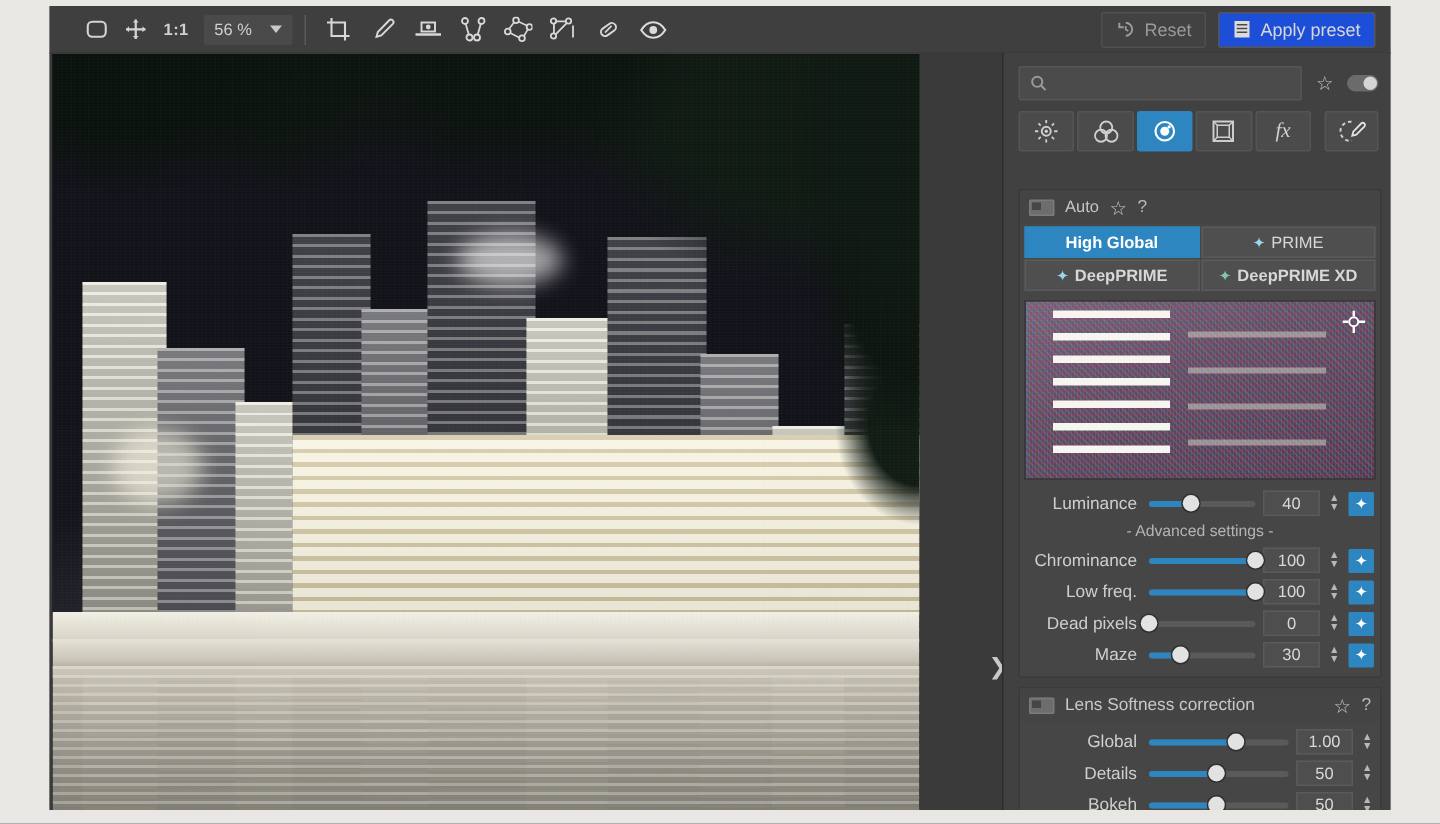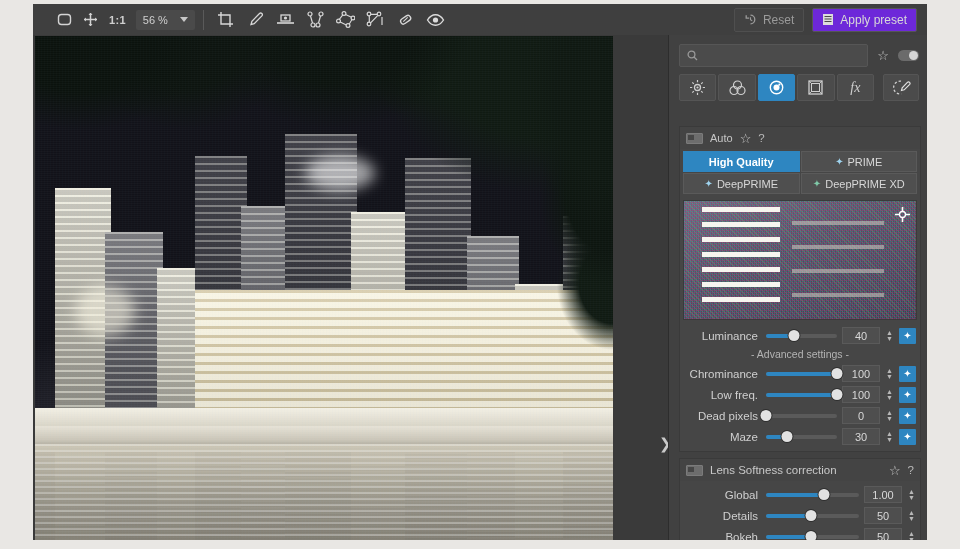--- a/index.html
+++ b/index.html
@@ -18,21 +18,21 @@
            height:20px;padding:0 7px;margin-left:4px;cursor:pointer;}
   .zoomsel .zv{color:#cfcfcf;font-size:11px;}
   .caret{width:0;height:0;border-left:4px solid transparent;border-right:4px solid transparent;
          border-top:5px solid #c8c8c8;}
   .tb-sep{width:1px;height:20px;background:#5a5a5a;margin:0 8px;}
   .tb-tools{display:flex;align-items:center;gap:2px;}
   .tb-tools .tb-btn{width:28px;height:24px;}
 
   .tb-right{position:absolute;right:10px;top:0;height:31px;display:flex;align-items:center;gap:8px;}
   .tbr-btn{display:flex;align-items:center;gap:6px;height:22px;padding:0 9px;border:1px solid #565656;
-           border-radius:2px;background:#6d28d9;color:#d8d8d8;font-size:12px;cursor:pointer;}
+           border-radius:2px;background:#1d4ed8;color:#d8d8d8;font-size:12px;cursor:pointer;}
   .tbr-btn.ghost{color:#9a9a9a;border-color:#4f4f4f;background:#424242;}
 
   
   .viewer{position:absolute;left:0;top:31px;width:636px;height:505px;background:#3a3a3a;}
   .photo{position:absolute;left:2px;top:1px;width:578px;height:504px;overflow:hidden;background:#0a0c14;}
   .sky{position:absolute;inset:0;background:
         radial-gradient(ellipse 120% 60% at 50% 95%, #d8d6c6 0%, #6a6a60 22%, #24242c 48%, #121219 70%),
         linear-gradient(180deg,#141620 0%,#191a24 35%,#23232c 60%,#3a3a3a 100%);}
   .grain{position:absolute;inset:0;opacity:.22;
         background-image:repeating-linear-gradient(0deg,rgba(255,255,255,.10) 0 1px,transparent 1px 2px),
@@ -99,21 +99,21 @@
       position:relative;flex:0 0 auto;}
   .sw::after{content:"";position:absolute;left:1px;top:1px;width:6px;height:5px;background:#464646;}
   .sect-title{color:#c8c8c8;font-size:11.5px;flex:1;}
   .auto{color:#c6c6c6;font-size:11px;cursor:pointer;}
   .qm{color:#bbb;font-size:11.5px;cursor:pointer;}
 
   .dn-grid{display:grid;grid-template-columns:1fr 1fr;gap:1px;padding:2px 3px 3px 3px;}
   .dn-btn{height:19px;background:#4f4f4f;border:1px solid #5a5a5a;display:flex;align-items:center;
           justify-content:center;gap:4px;color:#d8d8d8;font-size:11px;cursor:pointer;}
   .dn-btn.sel{background:#2e86c1;border-color:#2e86c1;color:#fff;font-weight:bold;}
-  .dn-btn b{font-weight:normal;}
+  .dn-btn b{font-weight:bold;}
   .spark{color:#9fd4ef;font-size:10px;}
   .spark.g{color:#7fc9a8;}
 
   .preview{margin:3px 3px 5px 3px;height:118px;position:relative;overflow:hidden;background:#2b2b2b;
            border:1px solid #3a3a3a;}
   .noise{position:absolute;inset:0;
       background-image:
         repeating-linear-gradient(0deg,rgba(255,0,120,.22) 0 1px,transparent 1px 2px),
         repeating-linear-gradient(90deg,rgba(0,200,255,.20) 0 1px,transparent 1px 2px),
         repeating-linear-gradient(45deg,rgba(120,255,90,.16) 0 1px,transparent 1px 3px),
@@ -329,21 +329,21 @@
       <div class="sect">
         <div class="sect-hd">
           <span class="sw"></span>
           <span class="auto">Auto</span>
           <span class="star">☆</span>
           <span class="qm">?</span>
         </div>
 
         <div class="dn-grid">
           <div class="dn-btn sel">
-            <span>High Quality</span>
+            <span>High Global</span>
           </div>
           <div class="dn-btn">
             <span class="spark">✦</span>
             <span>PRIME</span>
           </div>
           <div class="dn-btn">
             <span class="spark">✦</span>
             <b>DeepPRIME</b>
           </div>
           <div class="dn-btn">

